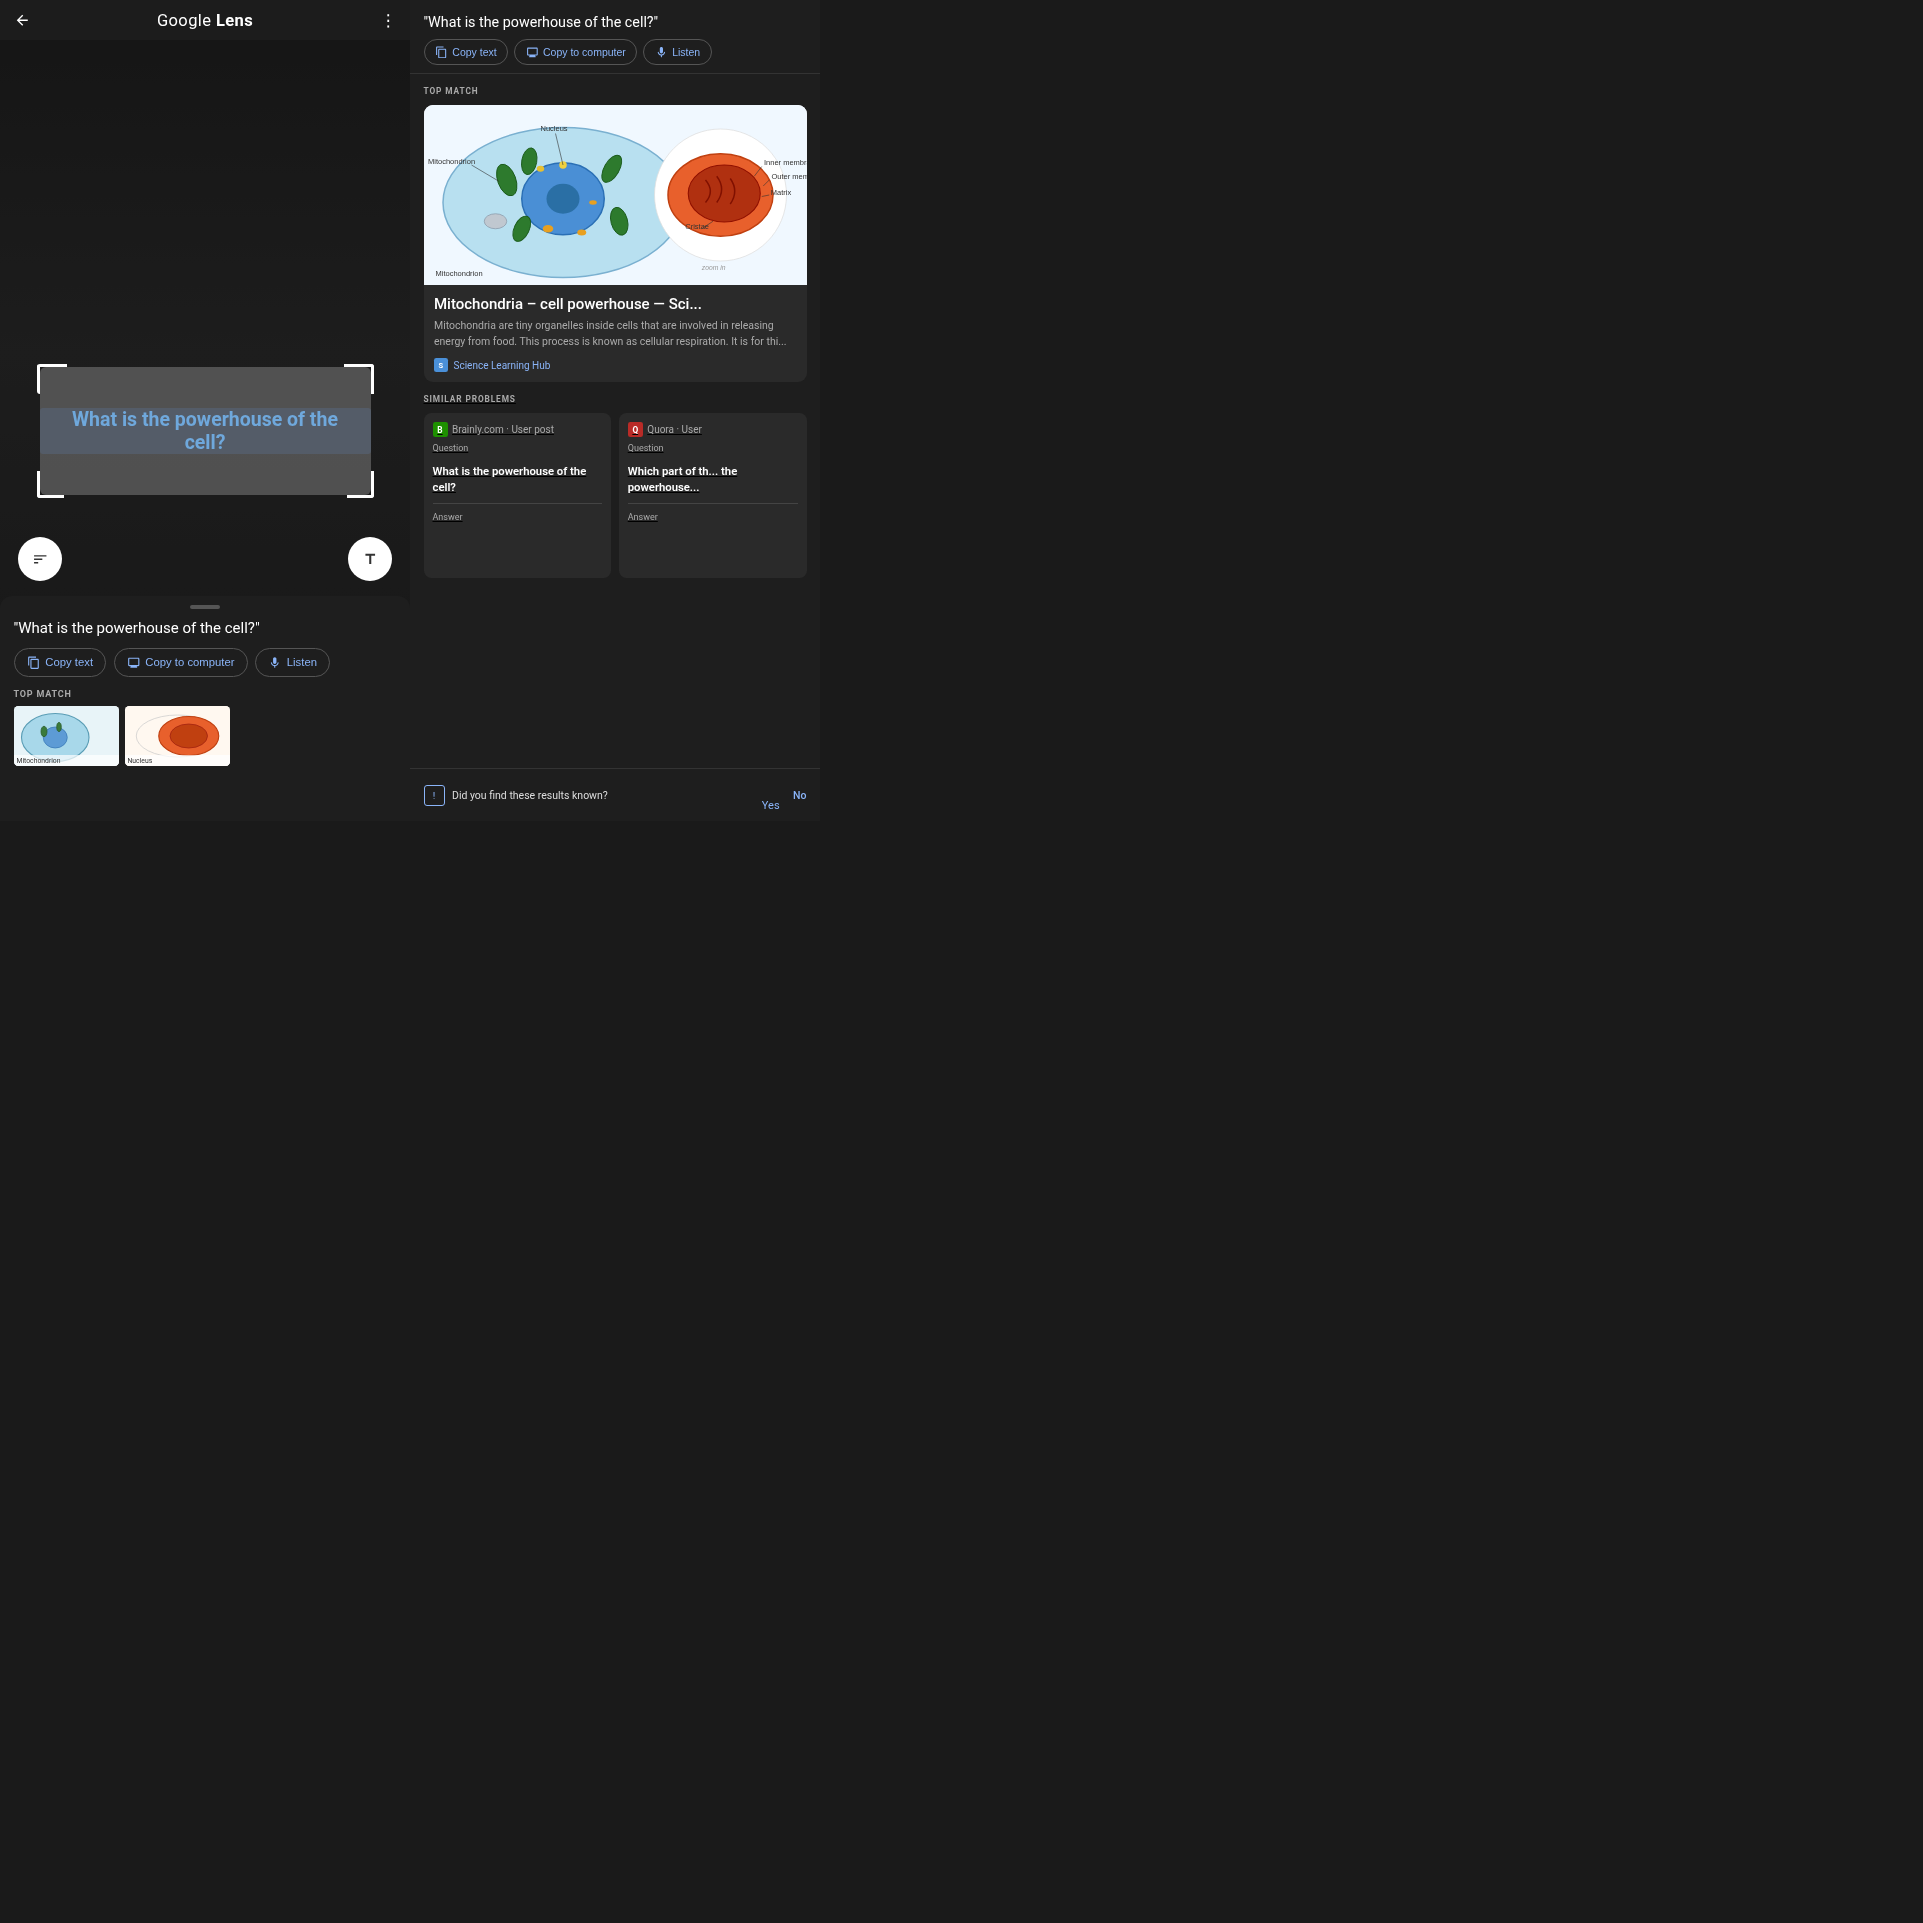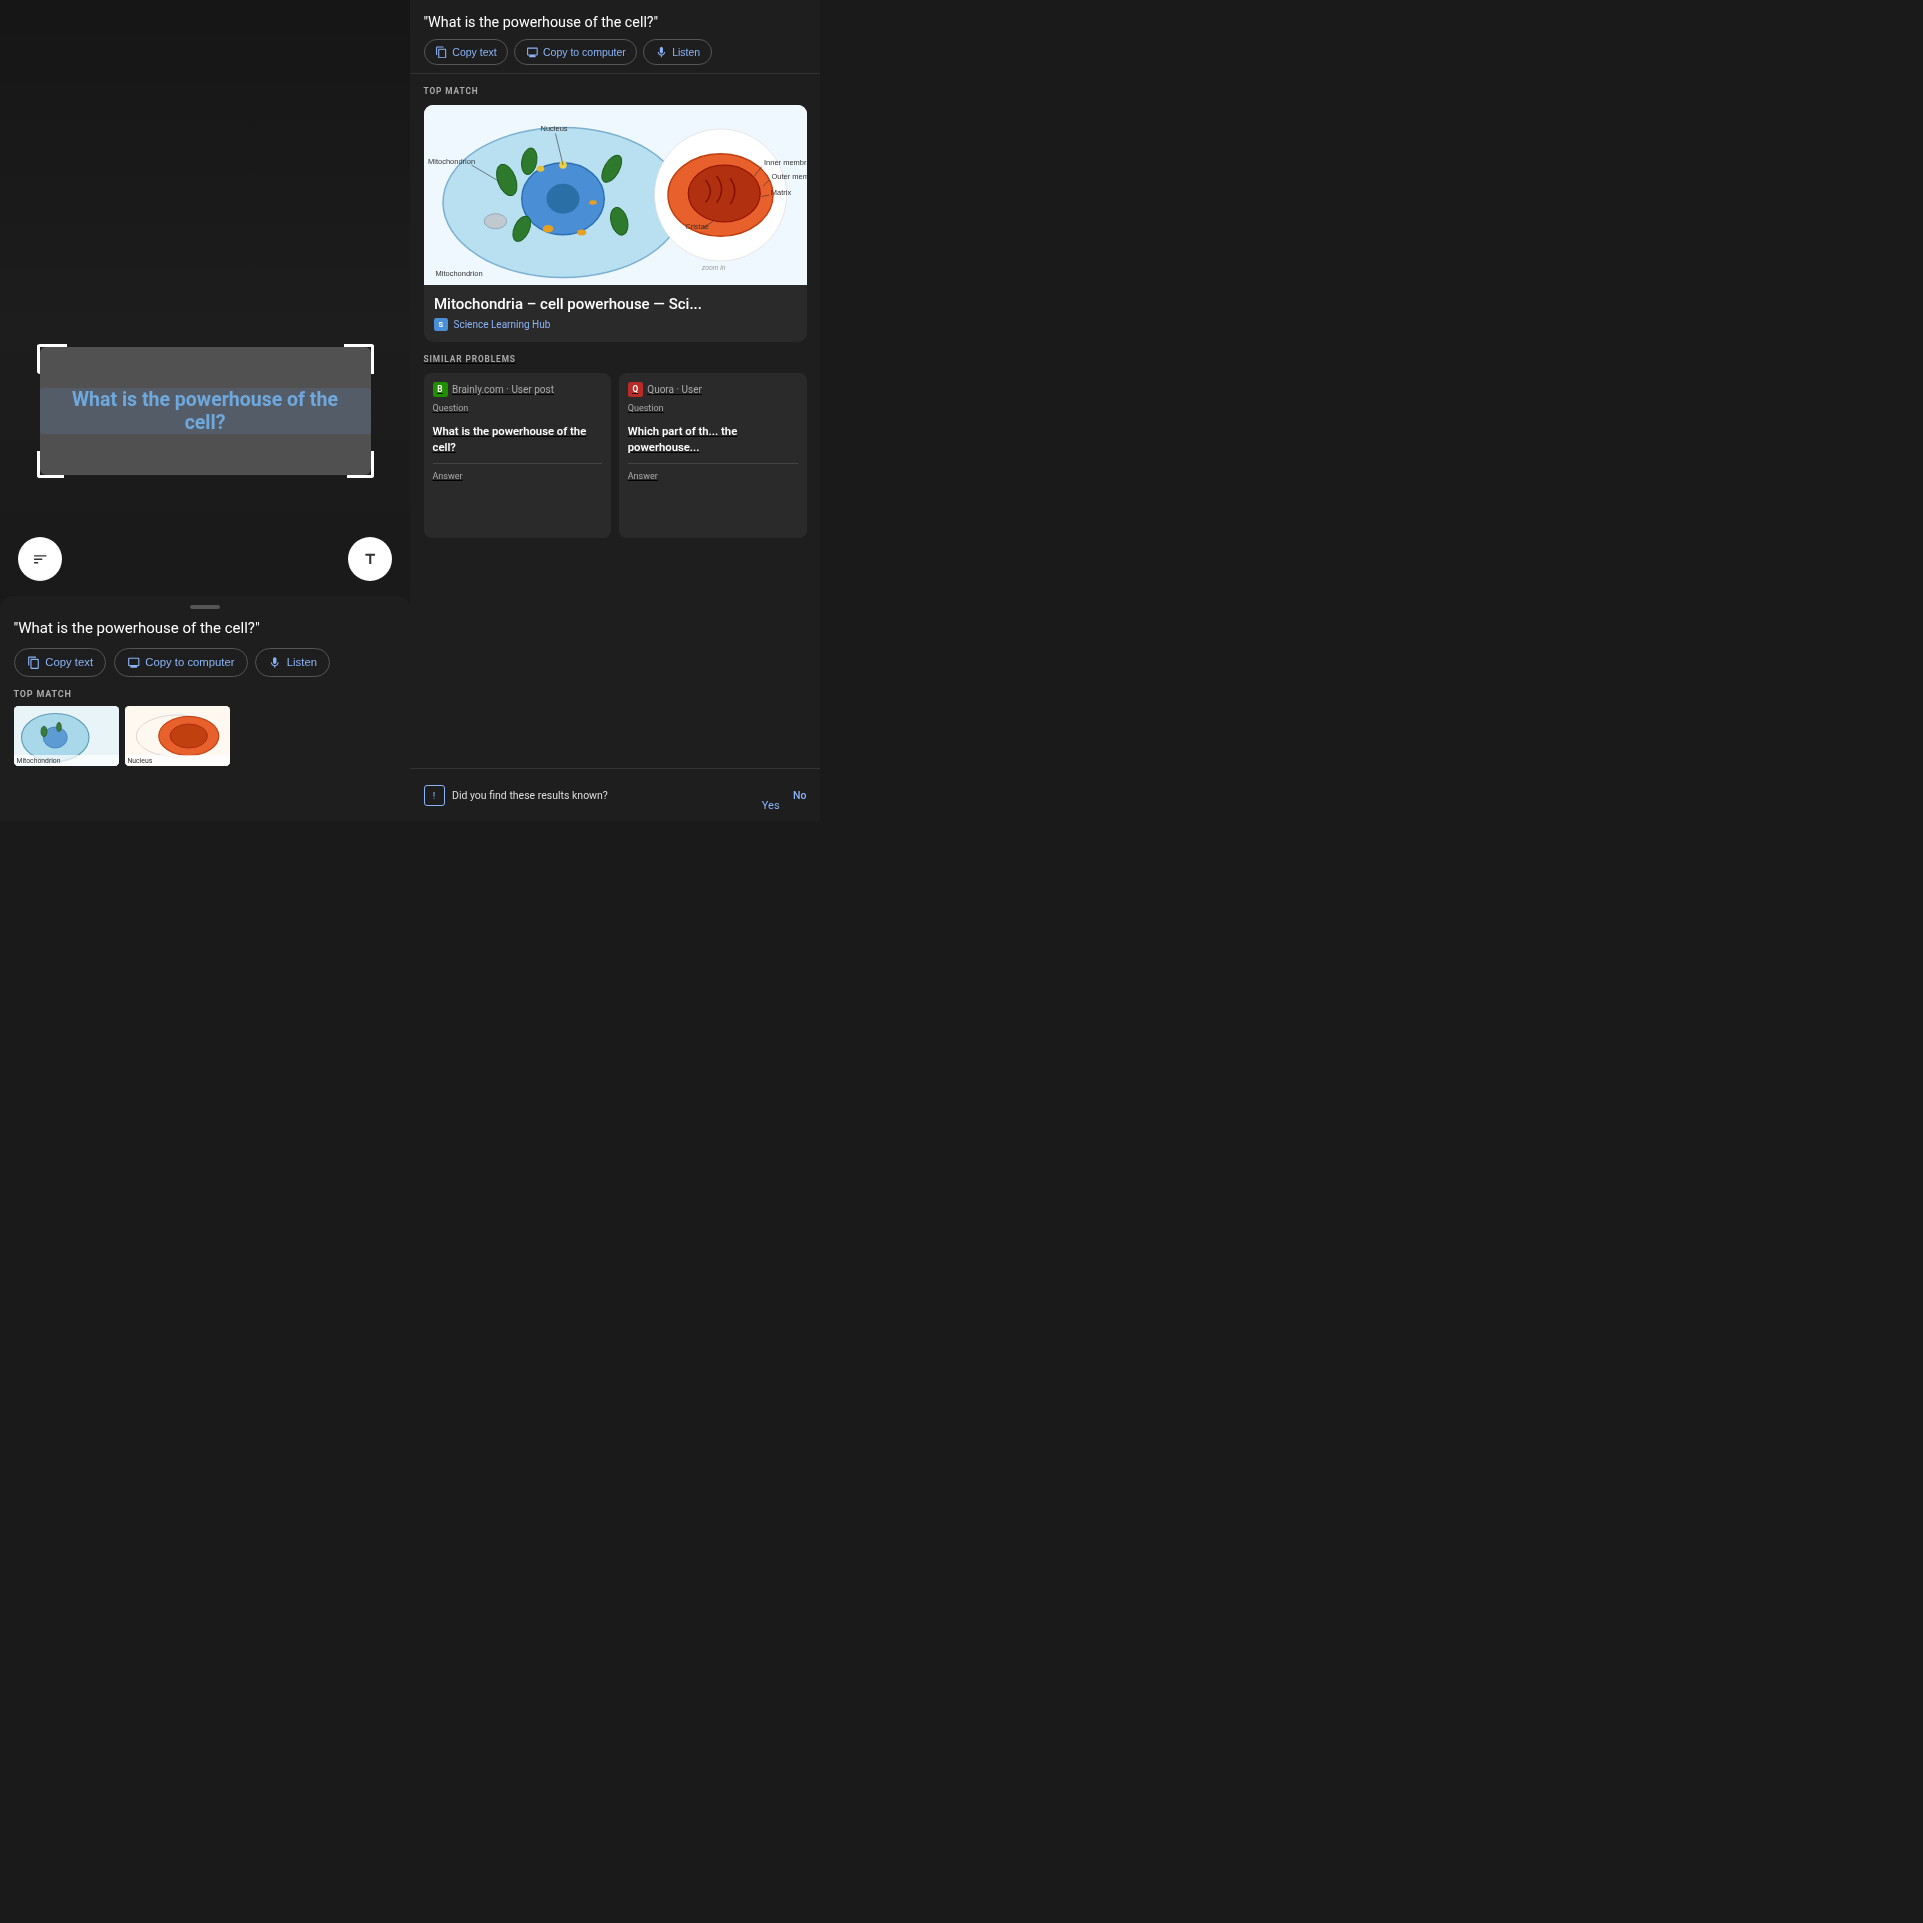--- a/index.html
+++ b/index.html
@@ -479,20 +479,31 @@
       font-weight: 500;
       cursor: pointer;
       margin-left: 6px;
     }
   </style>
 </head>
 <body>
 
 <div class="left-panel">
 
+  <div class="left-header">
+    <button class="back-btn">
+      <svg width="16.5" height="16.5" viewBox="0 0 24 24" fill="white">
+          <path d="M20 11H7.83l5.59-5.59L12 4l-8 8 8 8 1.41-1.41L7.83 13H20v-2z"></path>
+        </svg>
+    </button>
+    <div class="header-title">
+      Google <span>Lens</span>
+    </div>
+    <button class="more-btn">⋮</button>
+  </div>
 
   <div class="camera-view">
     <div class="camera-overlay"></div>
     <div class="scan-box">
       <div class="corner-bl"></div>
       <div class="corner-br"></div>
       <span class="scan-text">What is the powerhouse of the cell?</span>
     </div>
 
     <div class="bottom-controls">
@@ -640,20 +651,21 @@
           <text x="462" y="120" font-size="10" fill="#333" font-family="Arial">Matrix</text>
 
           <line x1="370" y1="165" x2="385" y2="155" stroke="#333" stroke-width="0.8"></line>
           <text x="348" y="165" font-size="10" fill="#333" font-family="Arial">Cristae</text>
 
           <text x="370" y="220" font-size="9" fill="#999" font-family="Arial" font-style="italic">zoom in</text>
         </svg>
       </div>
 
       <div class="match-title">Mitochondria – cell powerhouse — Sci...</div>
+      <div class="match-desc">Mitochondria are tiny organelles inside cells that are involved in releasing energy from food. This process is known as cellular respiration. It is for thi...</div>
       <div class="source-row">
         <div class="source-icon">S</div>
         <span class="source-name">Science Learning Hub</span>
       </div>
     </div>
 
     <div class="similar-section">
       <div class="section-title">SIMILAR PROBLEMS</div>
       <div class="similar-cards">
 

